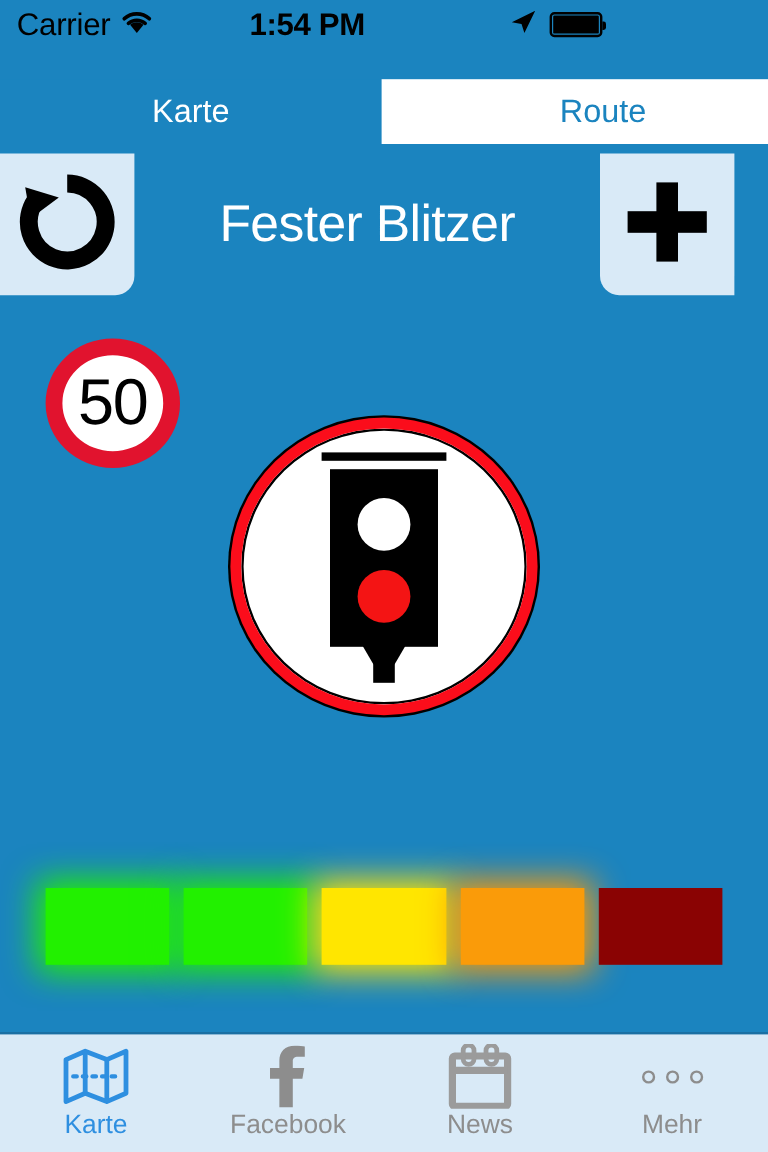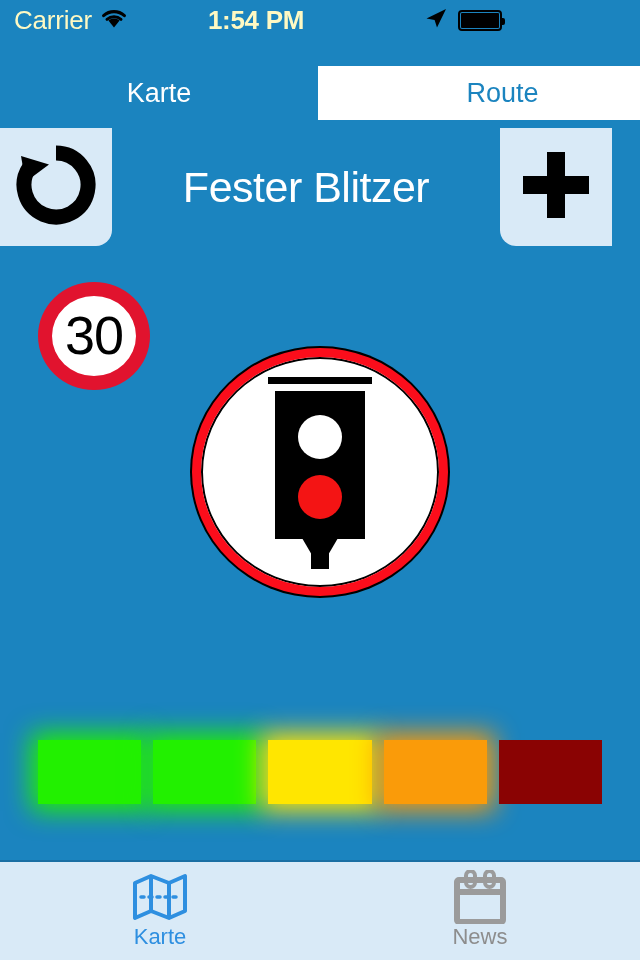--- a/index.html
+++ b/index.html
@@ -23,21 +23,21 @@
   }
 
   
   .statusbar {
     position: absolute;
     top: 0; left: 0;
     width: 512px;
     height: 40px;
     display: flex;
     align-items: center;
-    color: #fef9c3;
+    color: #000000;
   }
   .sb-left {
     position: absolute;
     left: 14px; top: 0;
     height: 40px;
     display: flex;
     align-items: center;
     gap: 8px;
   }
   .sb-carrier {
@@ -358,21 +358,21 @@
       <span>
         <svg width="76" height="76" viewBox="0 0 76 76">
           <rect x="29" y="5" width="18" height="66" fill="#000"></rect>
           <rect x="5" y="29" width="66" height="18" fill="#000"></rect>
         </svg>
       </span>
     </div>
   </div>
 
   <div class="speedsign">
-    <span class="num">30</span>
+    <span class="num">50</span>
   </div>
 
   <div class="badge">
     <div class="cam">
       <div class="cam-hood"></div>
       <div class="cam-body"></div>
       <div class="cam-lens white"></div>
       <div class="cam-lens red"></div>
       <div class="cam-neck"></div>
       <div class="cam-post"></div>
@@ -398,30 +398,48 @@
             <path d="M37 11 L37 46"></path>
           </g>
           <g stroke="#2e8fe0" stroke-width="3.5" stroke-linecap="round" stroke-dasharray="3 5">
             <path d="M9 25 L47 25"></path>
           </g>
         </svg>
       </span>
       <span class="tlabel">Karte</span>
     </div>
 
+    <div class="tab">
+      <span class="ticon">
+        <svg width="40" height="52" viewBox="0 0 40 52">
+          <path d="M24 52 L24 28 L32 28 L33.5 19 L24 19 L24 13.5 C24 11 25 9.6 28.5 9.6 L34 9.6 L34 1 C32.6 0.8 29.3 0.5 25.6 0.5 C17.6 0.5 12.8 5.2 12.8 13 L12.8 19 L5 19 L5 28 L12.8 28 L12.8 52 Z" fill="#8d8d8d"></path>
+        </svg>
+      </span>
+      <span class="tlabel">Facebook</span>
+    </div>
 
 
     <div class="tab">
       <span class="ticon">
         <svg width="56" height="54" viewBox="0 0 56 54">
           <rect x="5" y="10" width="46" height="42" rx="2" fill="none" stroke="#9b9b9b" stroke-width="6"></rect>
           <path d="M5 22 L51 22" stroke="#9b9b9b" stroke-width="6"></path>
           <rect x="14" y="1" width="9" height="16" rx="4.5" fill="none" stroke="#9b9b9b" stroke-width="4"></rect>
           <rect x="33" y="1" width="9" height="16" rx="4.5" fill="none" stroke="#9b9b9b" stroke-width="4"></rect>
         </svg>
       </span>
       <span class="tlabel">News</span>
     </div>
 
+    <div class="tab">
+      <span class="ticon">
+        <span class="dots">
+          <span></span>
+            <span></span>
+            <span></span>
+        </span>
+      </span>
+      <span class="tlabel">Mehr</span>
+    </div>
 
   </div>
 
 </div>
 
 </body></html>

